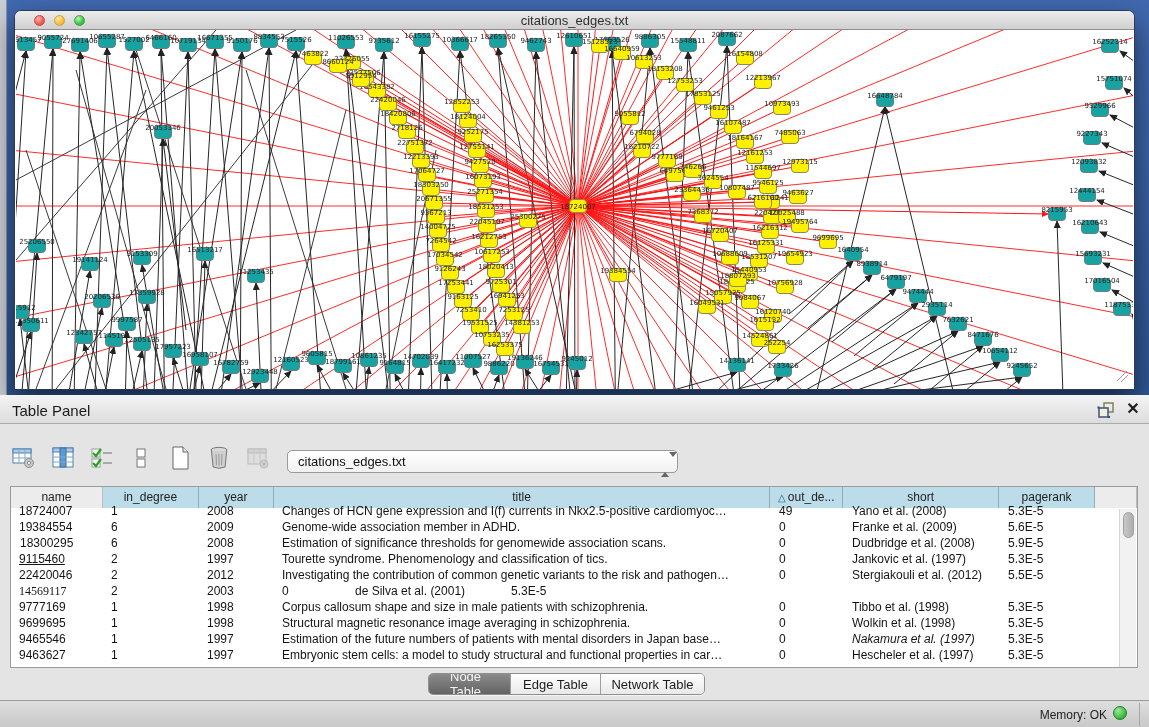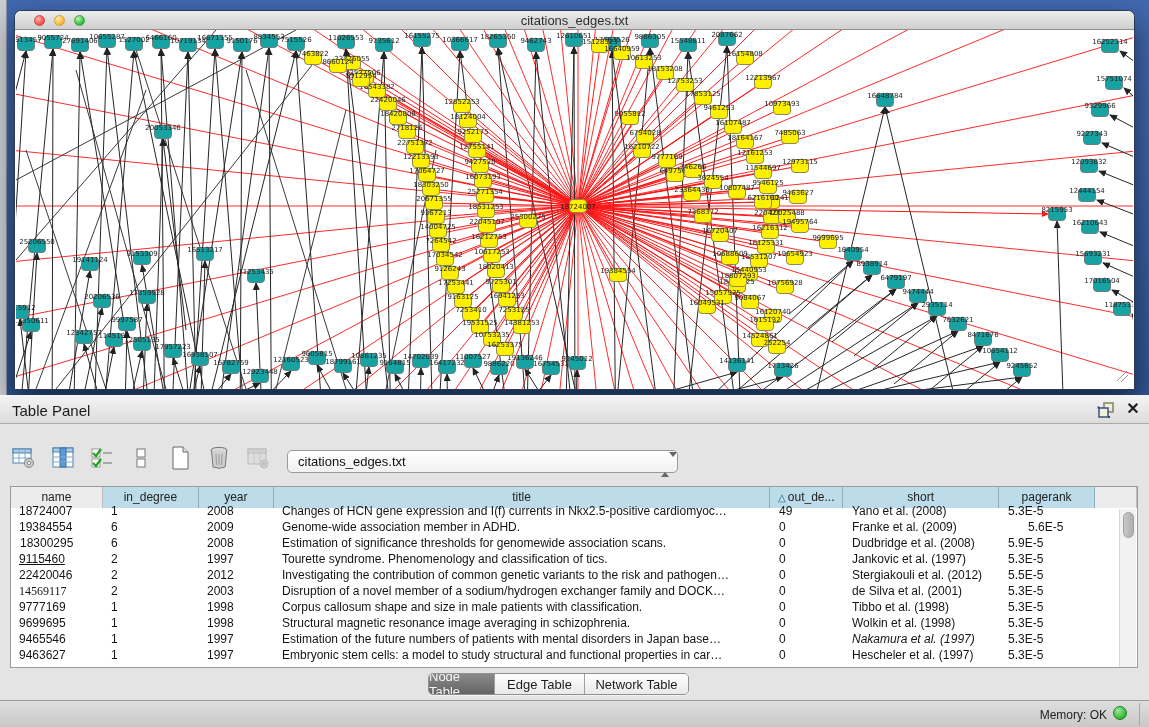--- a/index.html
+++ b/index.html
@@ -848,21 +848,21 @@
           <div class="td" style="width: 156px;">Yano et al. (2008)</div>
           <div class="td" style="width: 96px;">5.3E-5</div>
         </div>
         <div class="tr">
           <div class="td" style="width: 92px;">19384554</div>
           <div class="td" style="width: 96px;">6</div>
           <div class="td" style="width: 75px;">2009</div>
           <div class="td" style="width: 497px;">Genome-wide association member in ADHD.</div>
           <div class="td" style="width: 73px;">0</div>
           <div class="td" style="width: 156px;">Franke et al. (2009)</div>
-          <div class="td" style="width: 96px; margin-left: 20px;">5.6E-5</div>
+          <div class="td" style="width: 96px;">5.6E-5</div>
         </div>
         <div class="tr">
           <div class="td" style="width: 92px; padding-left: 9px;">18300295</div>
           <div class="td" style="width: 96px;">6</div>
           <div class="td" style="width: 75px;">2008</div>
           <div class="td" style="width: 497px;">Estimation of significance thresholds for genomewide association scans.</div>
           <div class="td" style="width: 73px;">0</div>
           <div class="td" style="width: 156px;">Dudbridge et al. (2008)</div>
           <div class="td" style="width: 96px;">5.9E-5</div>
         </div>
@@ -881,30 +881,29 @@
           <div class="td" style="width: 75px;">2012</div>
           <div class="td" style="width: 497px;">Investigating the contribution of common genetic variants to the risk and pathogen…</div>
           <div class="td" style="width: 73px;">0</div>
           <div class="td" style="width: 156px;">Stergiakouli et al. (2012)</div>
           <div class="td" style="width: 96px;">5.5E-5</div>
         </div>
         <div class="tr">
           <div class="td" style="width: 92px; font-family: Liberation Serif, serif;">14569117</div>
           <div class="td" style="width: 96px;">2</div>
           <div class="td" style="width: 75px;">2003</div>
-          <div class="td" style="width: 497px;">Disruption of a novel member of a sodium/hydrogen exchanger family and DOCK…</div>
           <div class="td" style="width: 73px;">0</div>
           <div class="td" style="width: 156px;">de Silva et al. (2001)</div>
           <div class="td" style="width: 96px;">5.3E-5</div>
         </div>
         <div class="tr">
           <div class="td" style="width: 92px;">9777169</div>
           <div class="td" style="width: 96px;">1</div>
           <div class="td" style="width: 75px;">1998</div>
-          <div class="td" style="width: 497px;">Corpus callosum shape and size in male patients with classification.</div>
+          <div class="td" style="width: 497px;">Corpus callosum shape and size in male patients with schizophrenia.</div>
           <div class="td" style="width: 73px;">0</div>
           <div class="td" style="width: 156px;">Tibbo et al. (1998)</div>
           <div class="td" style="width: 96px;">5.3E-5</div>
         </div>
         <div class="tr">
           <div class="td" style="width: 92px;">9699695</div>
           <div class="td" style="width: 96px;">1</div>
           <div class="td" style="width: 75px;">1998</div>
           <div class="td" style="width: 497px;">Structural magnetic resonance image averaging in schizophrenia.</div>
           <div class="td" style="width: 73px;">0</div>
@@ -930,21 +929,21 @@
           <div class="td" style="width: 96px;">5.3E-5</div>
         </div>
       </div>
     <div id="vscroll">
       <div id="vthumb"></div>
     </div>
   </div>
 
   <div id="tabbar">
     <div id="segctl">
-        <div class="seg sel" style="width: 66px;">Node Table</div>
+        <div class="seg sel" style="width: 82px; padding-left: 21px;">Node Table</div>
         <div class="seg" style="width: 90px;">Edge Table</div>
         <div class="seg" style="width: 103px;">Network Table</div>
       </div>
   </div>
 
   <div id="statusbar">
     <span id="mem-label">Memory: OK</span>
     <span id="mem-dot"></span>
     <span id="status-sep"></span>
   </div>

